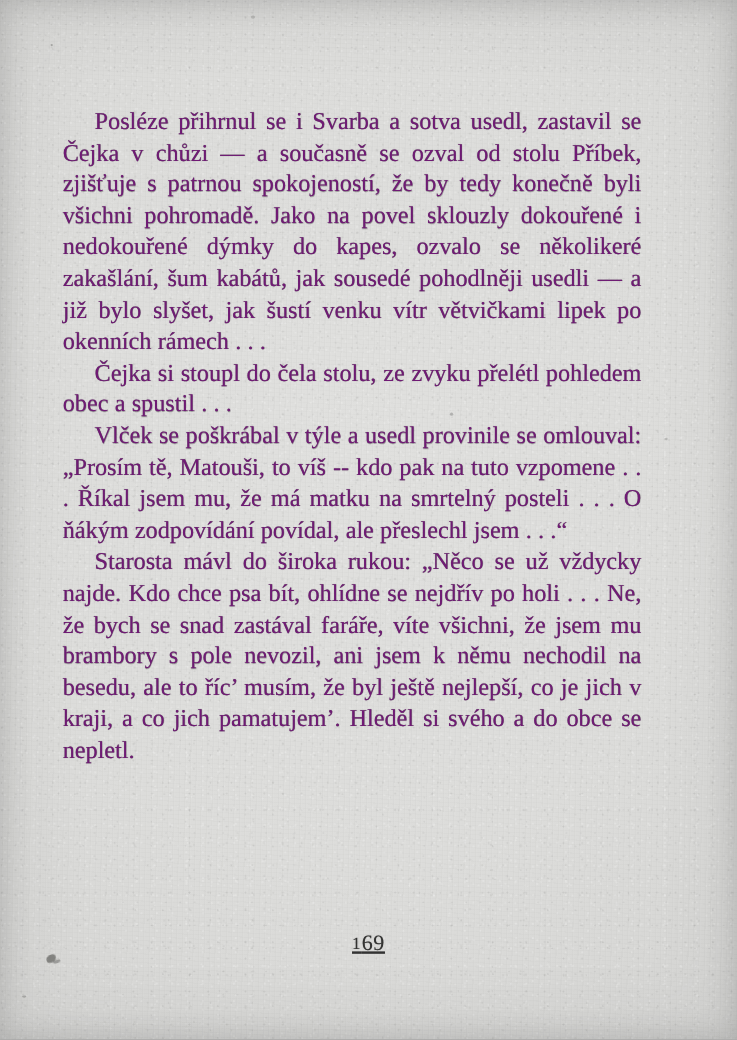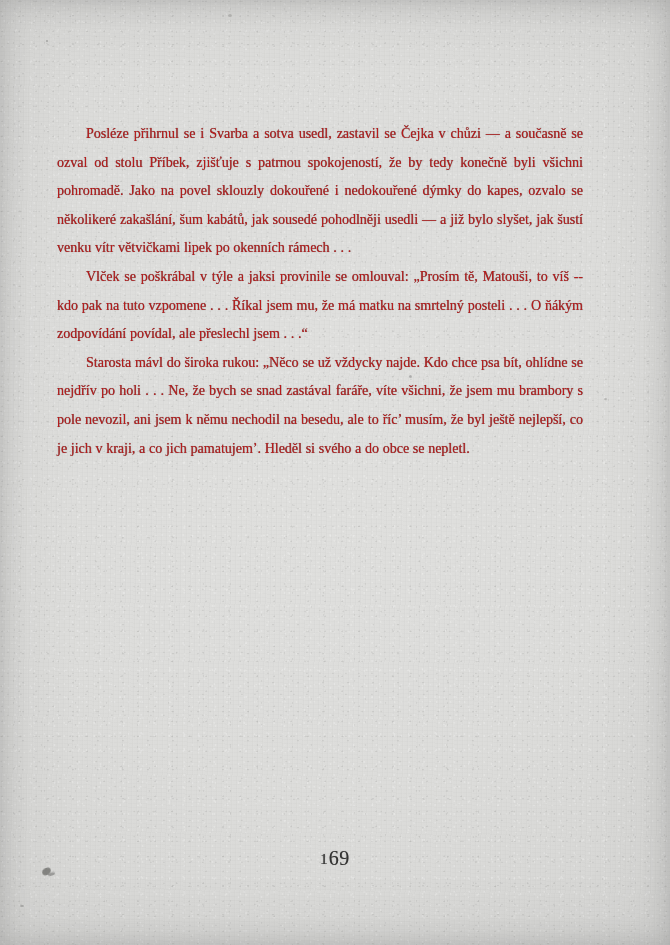--- a/index.html
+++ b/index.html
@@ -67,24 +67,24 @@
     pointer-events: none;
     box-shadow:
       inset 0 0 26px rgba(110,110,108,.30),
       inset 0 0 70px rgba(120,120,118,.16);
   }
 
   
   #textblock {
     position: absolute;
     left: 57px;
-    top: 120px;
+    top: 96px;
     width: 526px;
-    color: #b91c1c;
-    font-size: 14px;
+    color: #701a75;
+    font-size: 22px;
     line-height: 28.6px;
     text-align: justify;
     text-align-last: left;
     -webkit-font-smoothing: antialiased;
   }
   #textblock p {
     margin: 0;
     text-indent: 29px;
     text-shadow:
        0 0 .7px rgba(40,40,40,.55),
@@ -98,20 +98,21 @@
     position: absolute;
     left: 0;
     right: 0;
     top: 847px;
     text-align: center;
     font-size: 20px;
     letter-spacing: .6px;
     color: #333332;
     font-variant-numeric: oldstyle-nums;
     text-shadow: 0 0 .7px rgba(40,40,40,.5);
+    text-decoration: underline;
   }
   #folio .figure-one {
     font-size: 15.5px;
     position: relative;
     top: -1px;
     letter-spacing: 1px;
   }
 
   
   .blemish {
@@ -147,21 +148,22 @@
 <body>
 
 <div id="page">
 
   <div id="paper-base"></div>
   <div id="paper-grain"></div>
   <div id="paper-grain2"></div>
 
   <div id="textblock">
     <p>Posléze přihrnul se i Svarba a sotva usedl, zastavil se Čejka v chůzi — a současně se ozval od stolu Příbek, zjišťuje s patrnou spokojeností, že by tedy konečně byli všichni pohromadě. Jako na povel sklouzly dokouřené i nedokouřené dýmky do kapes, ozvalo se několikeré zakašlání, šum kabátů, jak sousedé pohodlněji usedli — a již bylo slyšet, jak šustí venku vítr větvičkami lipek po okenních rámech . . .</p>
-    <p>Vlček se poškrábal v týle a jaksi provinile se omlouval: „Prosím tě, Matouši, to víš -- kdo pak na tuto vzpomene . . . Říkal jsem mu, že má matku na smrtelný posteli . . . O ňákým zodpovídání povídal, ale přeslechl jsem . . .“</p>
+    <p>Čejka si stoupl do čela stolu, ze zvyku přelétl pohledem obec a spustil . . .</p>
+    <p>Vlček se poškrábal v týle a usedl provinile se omlouval: „Prosím tě, Matouši, to víš -- kdo pak na tuto vzpomene . . . Říkal jsem mu, že má matku na smrtelný posteli . . . O ňákým zodpovídání povídal, ale přeslechl jsem . . .“</p>
     <p>Starosta mávl do široka rukou: „Něco se už vždycky najde. Kdo chce psa bít, ohlídne se nejdřív po holi . . . Ne, že bych se snad zastával faráře, víte všichni, že jsem mu brambory s pole nevozil, ani jsem k němu nechodil na besedu, ale to říc’ musím, že byl ještě nejlepší, co je jich v kraji, a co jich pamatujem’. Hleděl si svého a do obce se nepletl.</p>
   </div>
 
   <div id="folio"><span class="figure-one">1</span><span>69</span></div>
 
   <div class="blemish" id="blemish-main"></div>
   <div class="blemish" id="blemish-dot-a"></div>
   <div class="blemish" id="blemish-dot-b"></div>
   <div class="blemish" id="blemish-dot-c"></div>
   <div class="blemish" id="blemish-dot-d"></div>

